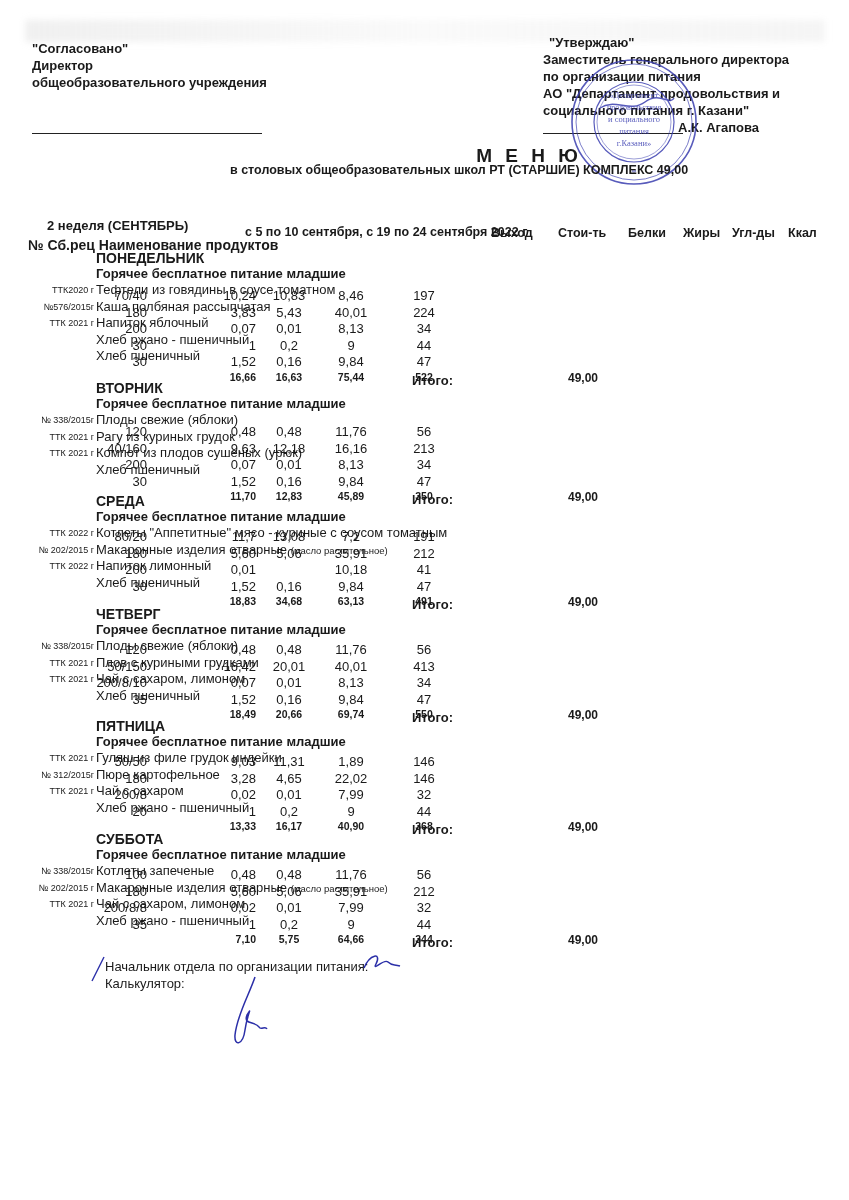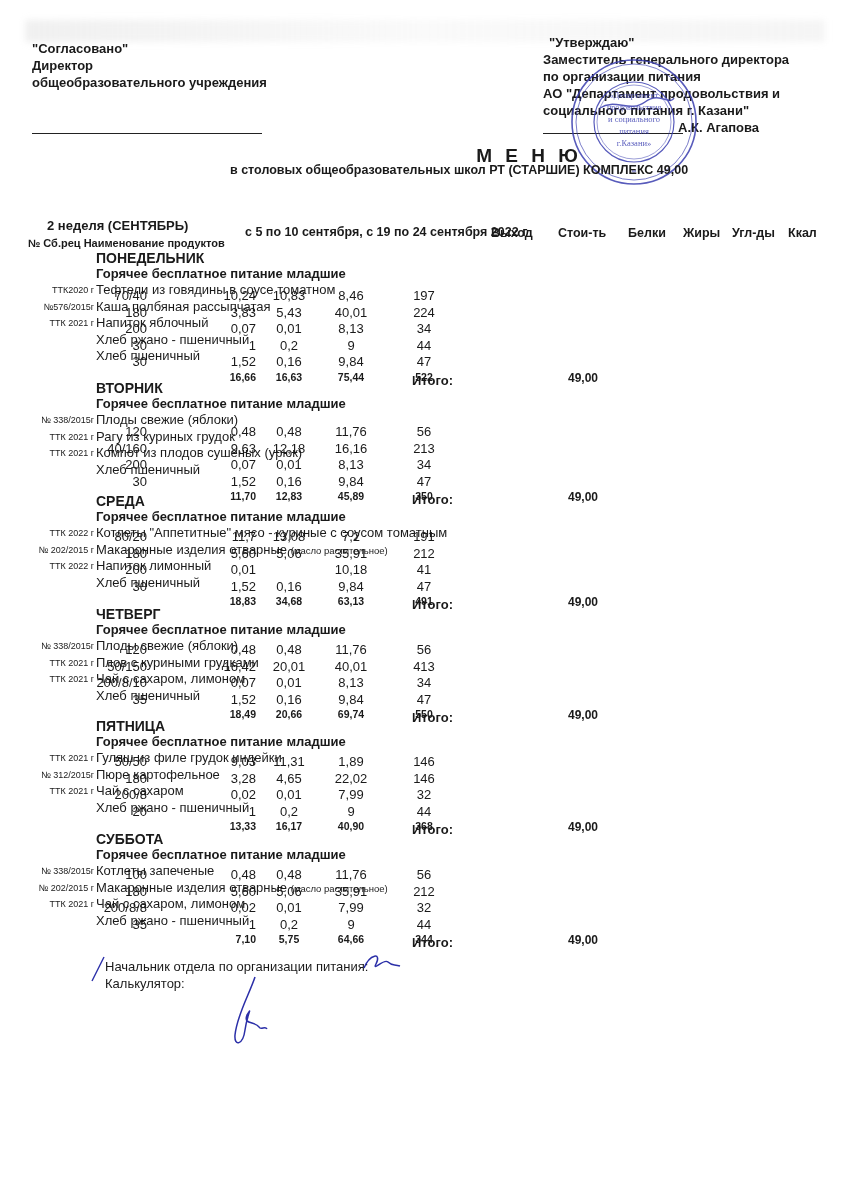--- a/index.html
+++ b/index.html
@@ -22,21 +22,21 @@
     .stamp {
       position: absolute; left: 570px; top: 58px; width: 128px; height: 128px;
       opacity: 0.85; pointer-events: none;
     }
     .title-block { position: absolute; left: 230px; top: 148px; font-size: 12.5px; font-weight: bold; line-height: 15px; }
     .title-block .menu-word { text-align: center; letter-spacing: 4px; font-size: 19px; padding-left: 140px; }
     .title-block .sub2 { padding-left: 15px; margin-top: 47px; }
 
     .week { position: absolute; left: 47px; top: 218px; font-size: 13px; font-weight: bold; }
     .col-head { position: absolute; top: 226px; font-size: 12.5px; font-weight: bold; }
-    .col-code-head { position: absolute; left: 28px; top: 237px; font-size: 11px; font-weight: bold; }
+    .col-code-head { position: absolute; left: 28px; top: 237px; font-size: 14px; font-weight: bold; }
 
     .section { position: absolute; left: 0; width: 849px; }
     .day-name { position: absolute; left: 96px; font-size: 14px; font-weight: bold; }
     .sub-name { position: absolute; left: 96px; font-size: 13px; font-weight: bold; }
     .row { position: absolute; left: 0; width: 849px; height: 16px; font-size: 13px; }
     .code { position: absolute; right: 755px; font-size: 9px; top: 3px; white-space: nowrap; }
     .dish { position: absolute; left: 96px; white-space: nowrap; }
     .dish small { font-size: 9.5px; }
     .num { position: absolute; text-align: right; white-space: nowrap; }
     .out { right: 702px; }

